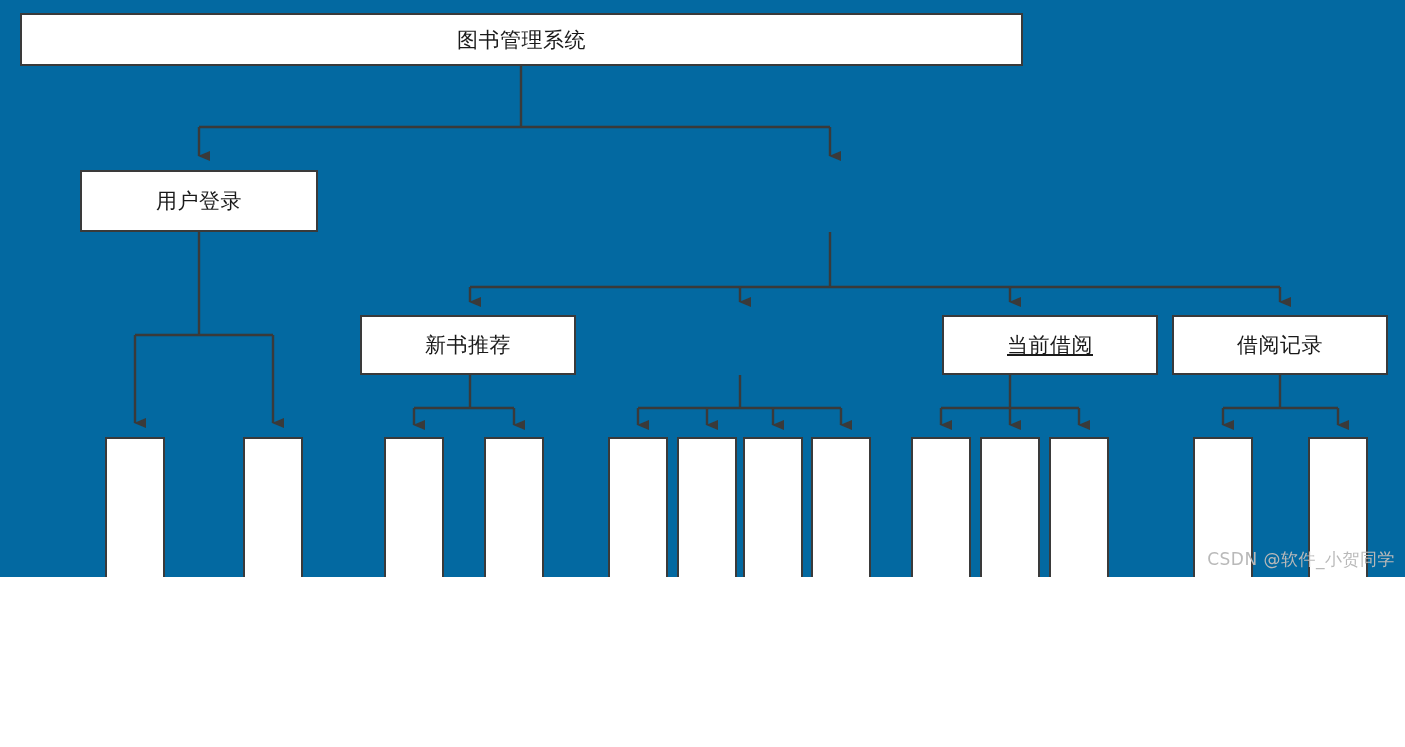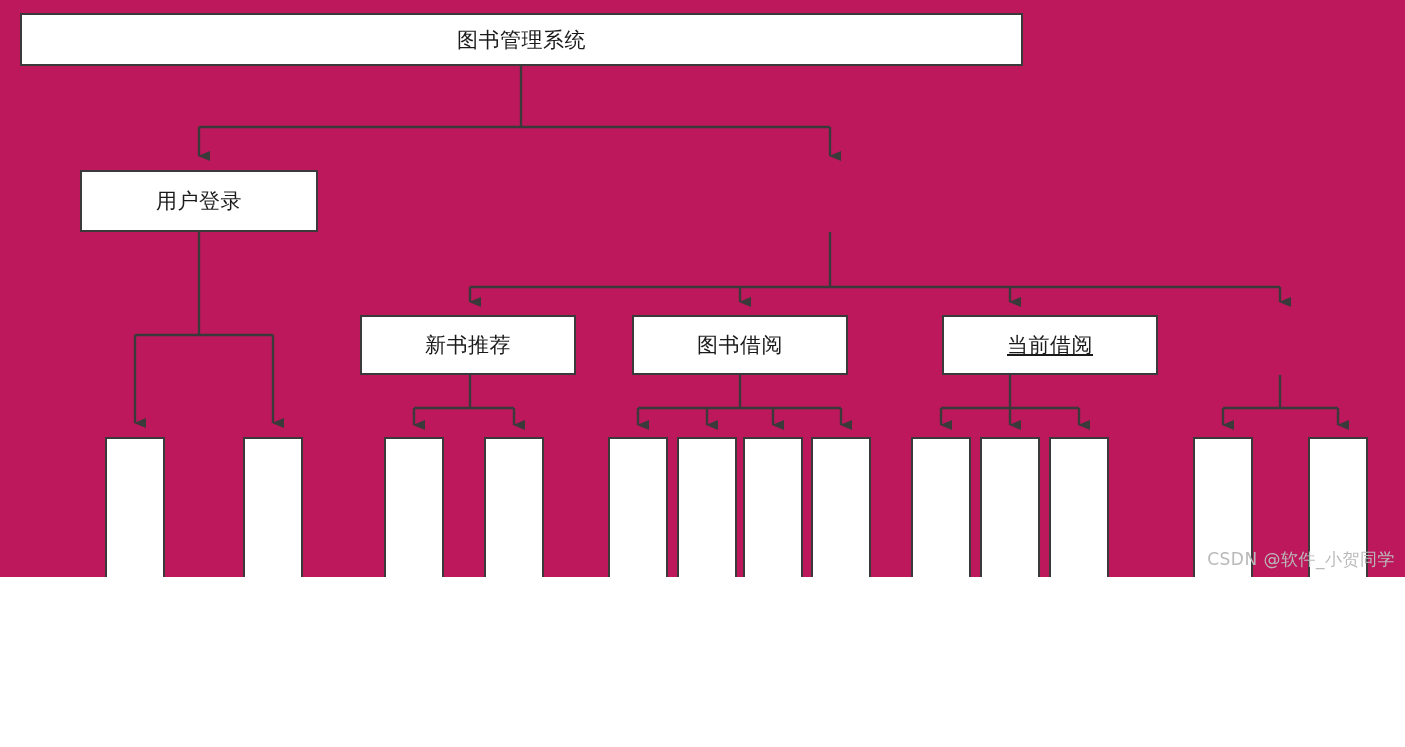--- a/index.html
+++ b/index.html
@@ -7,21 +7,21 @@
     padding: 0;
     background: #ffffff;
   }
   body {
     font-family: "DejaVu Sans", "Liberation Sans", sans-serif;
   }
   #canvas {
     position: relative;
     width: 1405px;
     height: 577px;
-    background: #be185d;
+    background: #0369a1;
     overflow: hidden;
     text-align: center;
   }
   .node {
     position: absolute;
     box-sizing: border-box;
     background: #ffffff;
     border: 2px solid #3a3a3a;
     display: flex;
     align-items: center;
@@ -130,28 +130,28 @@
 
   <div class="node h" style="left:80px; top:170px; width:238px; height:62px;">
     <span class="node-label">用户登录</span>
   </div>
 
 
   <div class="node h" style="left:360px; top:315px; width:216px; height:60px;">
     <span class="node-label">新书推荐</span>
   </div>
 
-  <div class="node h" style="left:632px; top:315px; width:216px; height:60px;">
-    <span class="node-label">图书借阅</span>
-  </div>
 
   <div class="node h" style="left:942px; top:315px; width:216px; height:60px;text-decoration:underline;">
     <span class="node-label">当前借阅</span>
   </div>
 
+  <div class="node h" style="left:1172px; top:315px; width:216px; height:60px;">
+    <span class="node-label">借阅记录</span>
+  </div>
 
   <div class="node v" style="left:105px; top:437px; width:60px; height:297px;">
     <span class="node-label">用户登录</span>
   </div>
 
   <div class="node v" style="left:243px; top:437px; width:60px; height:297px;">
     <span class="node-label">注销登录</span>
   </div>
 
   <div class="node v" style="left:384px; top:437px; width:60px; height:297px;">

